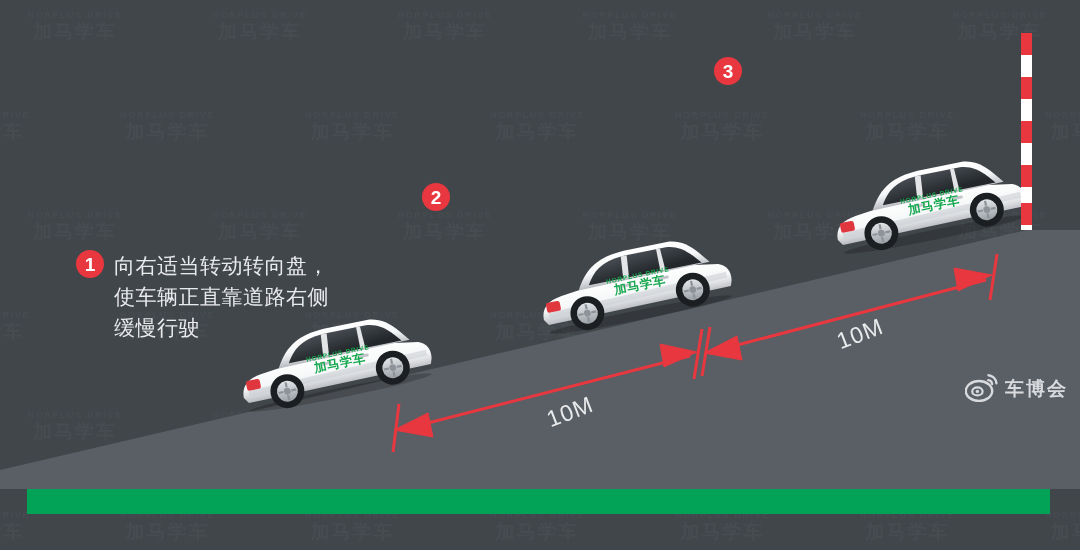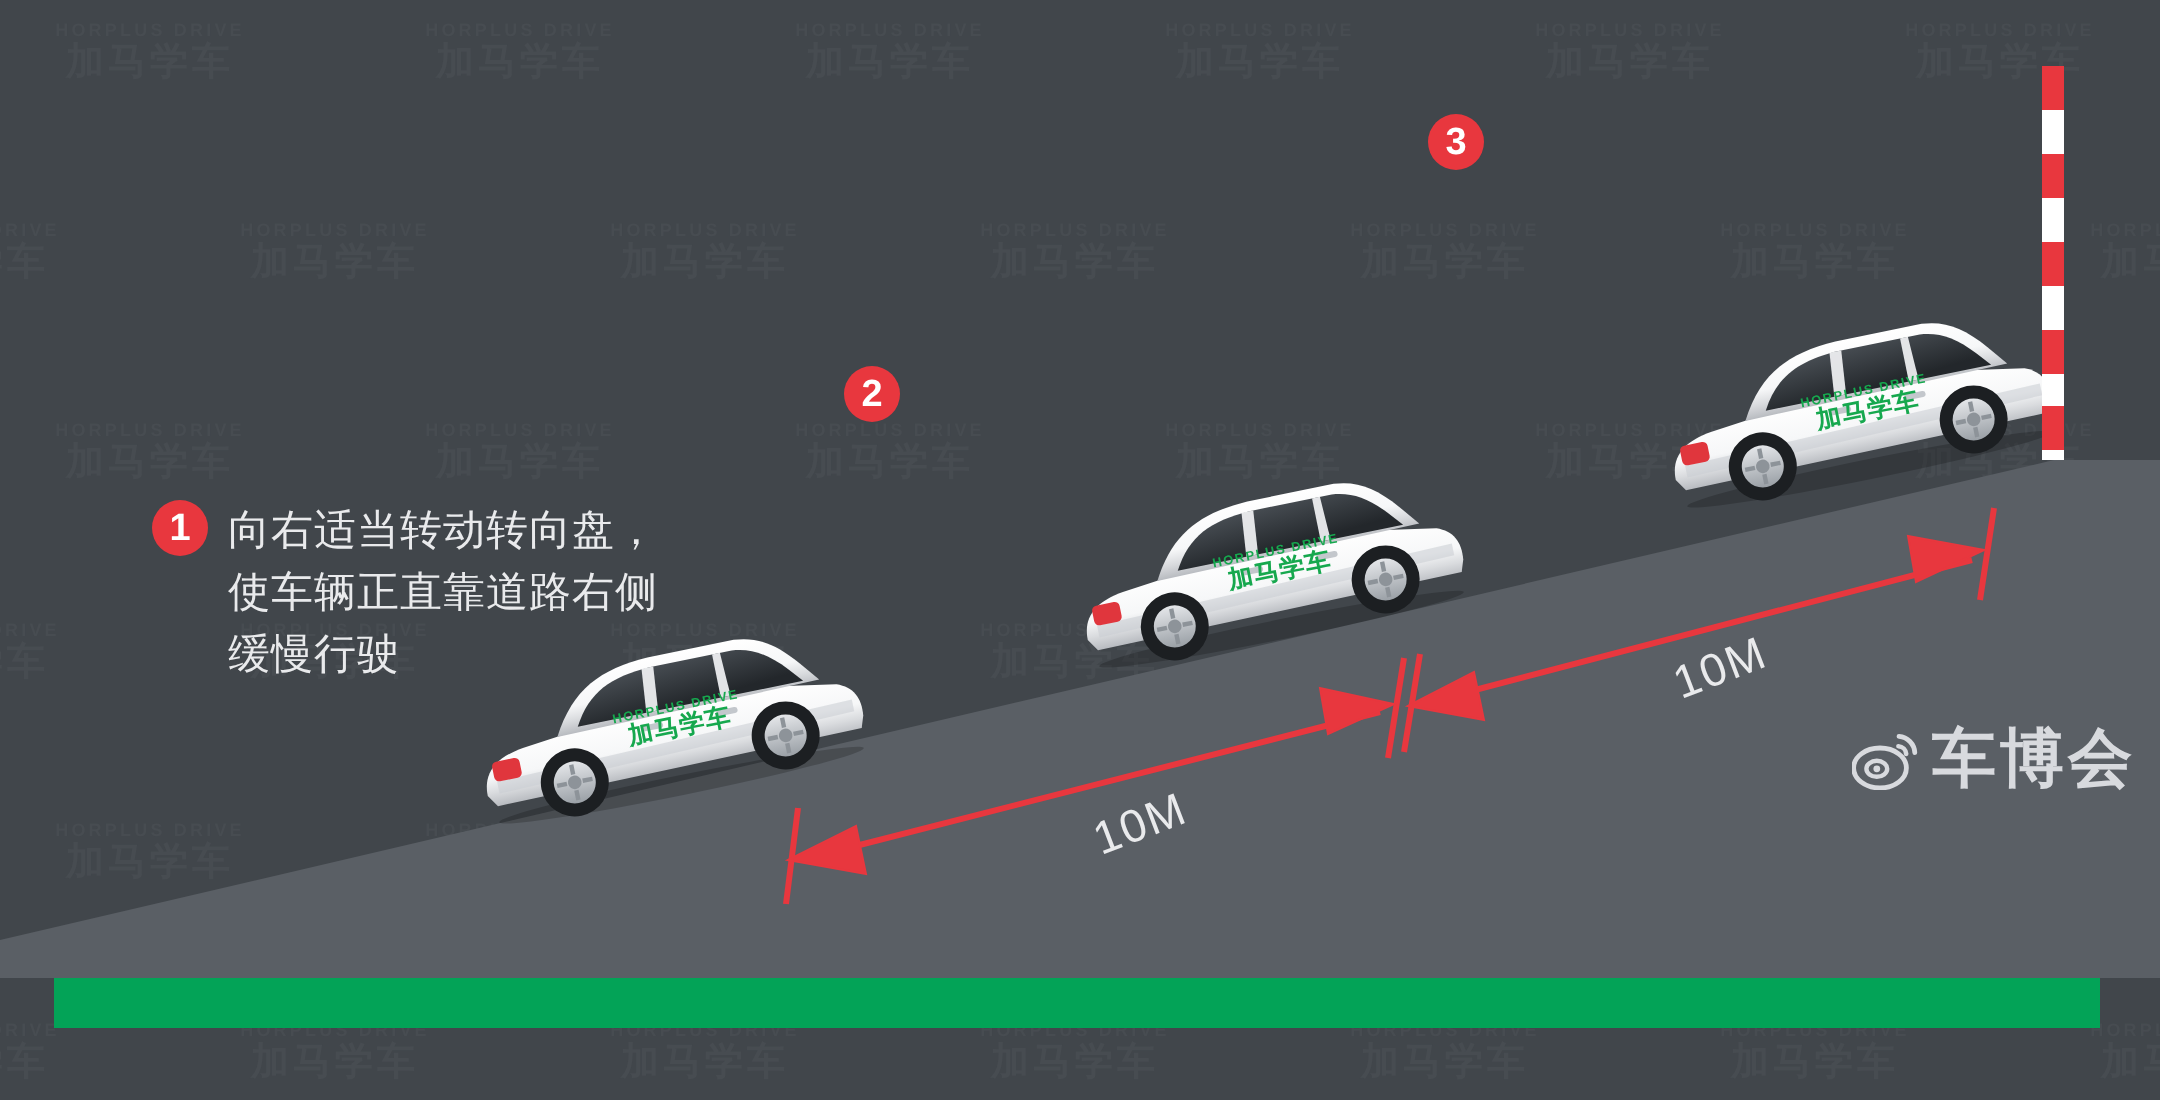--- a/index.html
+++ b/index.html
@@ -44,22 +44,22 @@
 
   .dimlabel{
     position:absolute;color:#e9eaec;font-size:23px;
     letter-spacing:1px;font-family:"Liberation Sans",sans-serif;
   }
   #dim-a{left:543px;top:408px;transform:rotate(-21deg);transform-origin:left top;}
   #dim-b{left:833px;top:330px;transform:rotate(-21deg);transform-origin:left top;}
 
   #brand{
     position:absolute;right:12px;bottom:6px;z-index:5;
-    display:flex;align-items:center;gap:6px;
-    color:#d8dade;font-size:32px;font-weight:bold;letter-spacing:2px;
+    display:flex;align-items:flex-end;gap:6px;
+    color:#d8dade;font-size:19px;font-weight:bold;letter-spacing:2px;
   }
   #brand .wb{display:block;}
 </style>
 </head>
 <body>
 
 <div id="stage">
 
   <div class="layer" id="wm">
       <div class="wm-cell" style="left: 0px; top: 10px;">

